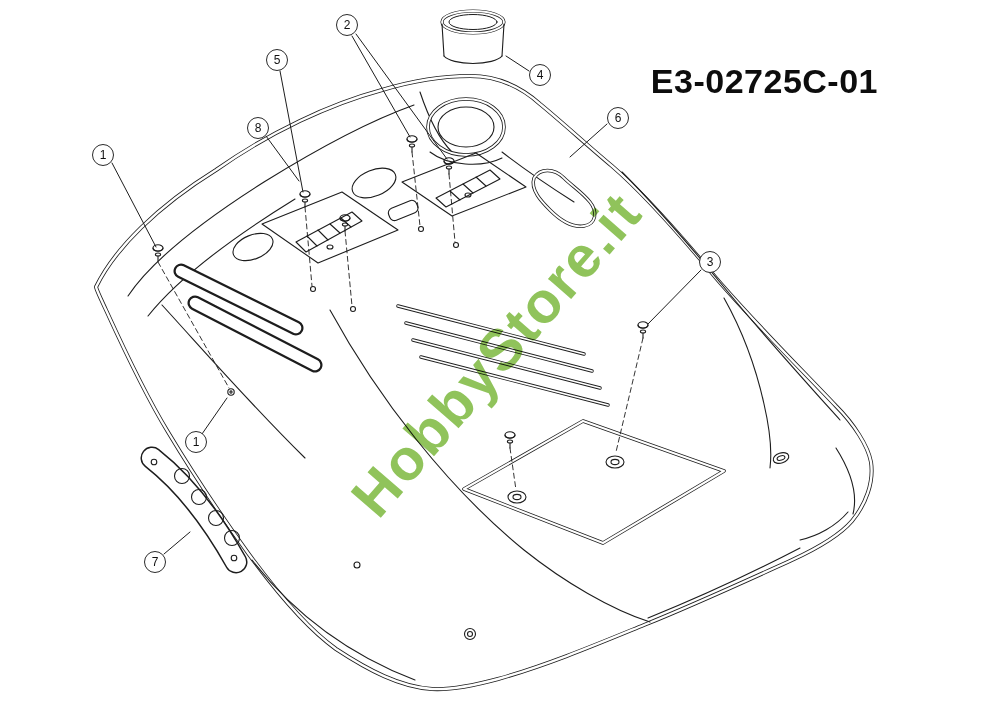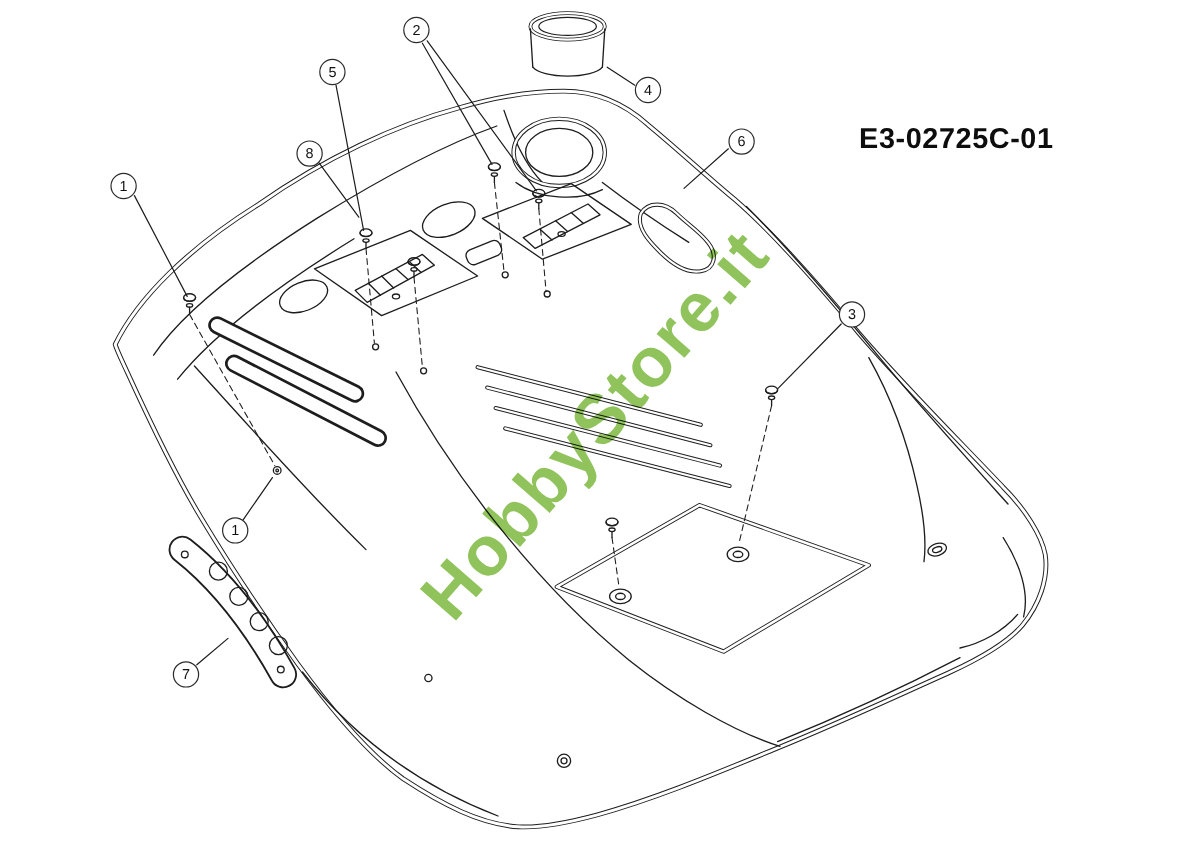--- a/index.html
+++ b/index.html
@@ -13,22 +13,22 @@
     width:1000px;height:708px;
     background:var(--bg);
     font-family:"Liberation Sans",sans-serif;
     overflow:hidden;
   }
   #drawing{position:absolute;left:0;top:0;}
   .k{stroke:var(--ink);fill:none;}
   .w{stroke:#fff;fill:none;}
   .part-number{
     position:absolute;top:62px;right:122px;
-    font-size:24px;font-weight:bold;color:#0d0d0d;
-    letter-spacing:.5px;white-space:nowrap;margin-top:40px;
+    font-size:34px;font-weight:bold;color:#0d0d0d;
+    letter-spacing:.5px;white-space:nowrap;
   }
   .watermark{
     position:absolute;left:496px;top:354px;
     transform:translate(-50%,-50%) rotate(-49deg);
     font-size:58px;font-weight:bold;letter-spacing:2px;
     color:var(--wm);opacity:.85;mix-blend-mode:multiply;
     white-space:nowrap;z-index:5;
   }
   .callout{
     position:absolute;width:22px;height:22px;box-sizing:border-box;

